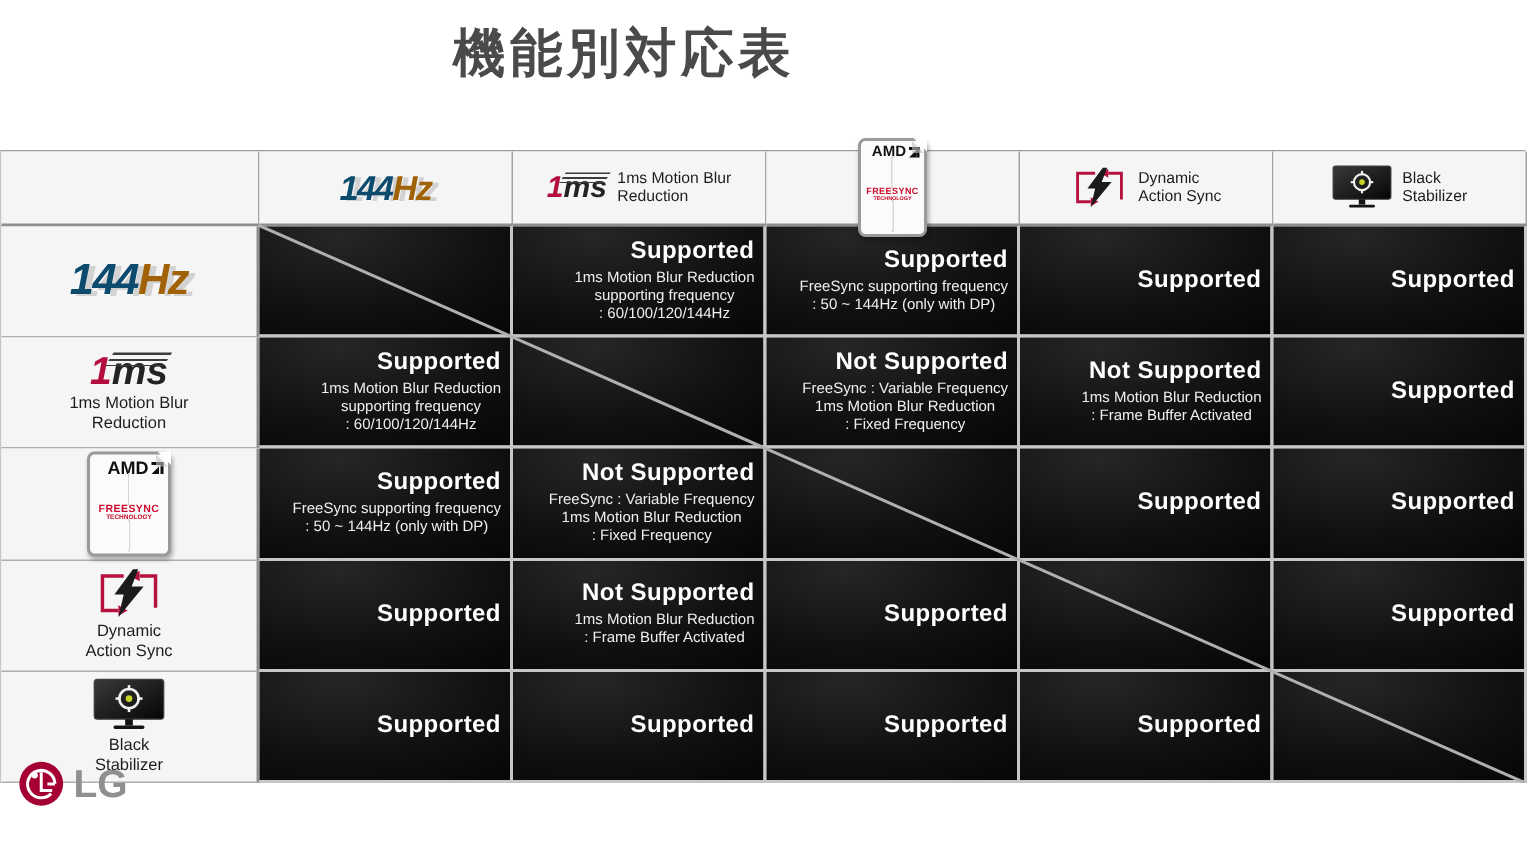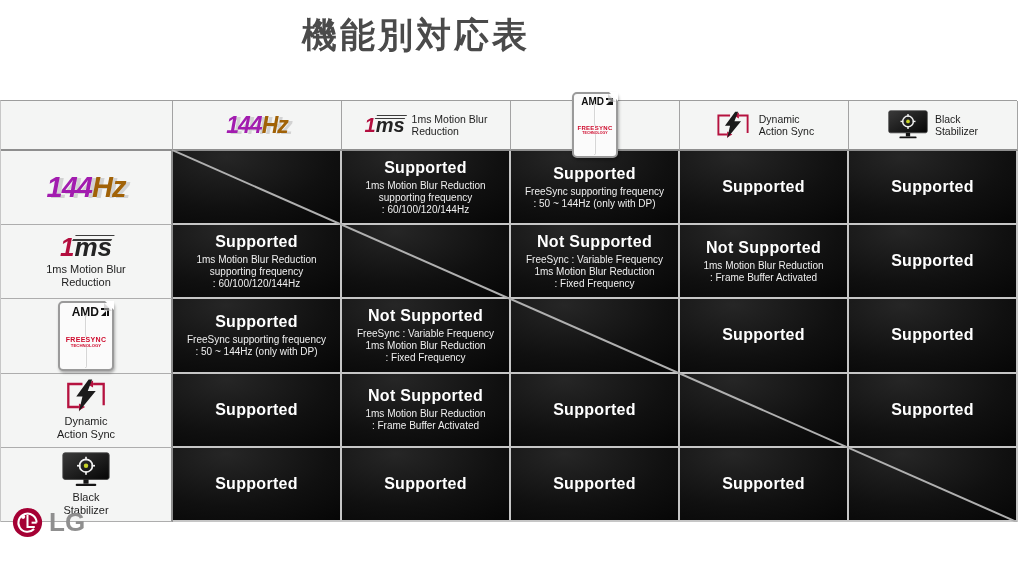--- a/index.html
+++ b/index.html
@@ -13,33 +13,33 @@
   .tbl { position:absolute; left:0; top:100px; width:1017px; height:422px;
     display:grid; grid-template-columns:172px repeat(5,169px); grid-template-rows:50px repeat(5,1fr);
     border-top:1px solid #9d9d9d; border-left:1px solid #c7c7c7; }
 
   .th { background:#f4f5f4; border-right:1px solid #a3a3a3; border-bottom:2px solid #8e8e8e;
     display:flex; align-items:center; justify-content:center; gap:7px; }
   .rh { background:#f4f5f4; border-right:2px solid #8e8e8e; border-bottom:1px solid #adadad;
     display:flex; flex-direction:column; align-items:center; justify-content:center; gap:3px; }
   .cell { background:radial-gradient(130% 150% at 32% 8%, #262626 0%, #101010 48%, #000 100%);
     border-right:2px solid #c6c6c6; border-bottom:2px solid #c6c6c6;
-    display:flex; flex-direction:column; align-items:center; justify-content:center; gap:3px; padding:4px 6px; }
+    display:flex; flex-direction:column; align-items:flex-end; justify-content:center; gap:3px; padding:4px 6px; }
   .status { color:#ffffff; font-size:16px; font-weight:700; letter-spacing:0.3px; text-align:center; }
   .note { color:#efefef; font-size:10px; line-height:1.2; text-align:center; white-space:pre-line; }
 
   .diag-overlay { position:absolute; left:172px; top:50px; width:845px; height:372px; pointer-events:none; }
 
   .th-label { font-size:10.5px; color:#1d1d1d; line-height:1.18; white-space:pre-line; text-align:left; }
   .rh-label { font-size:11px; color:#1d1d1d; line-height:1.2; white-space:pre-line; text-align:center; }
 
   
   .hz { font-style:italic; font-weight:800; letter-spacing:-1px; white-space:nowrap; line-height:1;
     text-shadow:4px 1px 0 #d2d2d2; }
-  .hz .n { color:#a21caf; } .hz .u { color:#a16207; }
+  .hz .n { color:#0c4a6e; } .hz .u { color:#a16207; }
   .hz.big { font-size:29px; } .hz.sm { font-size:23px; }
 
   
   .ms-logo { position:relative; display:inline-block; font-style:italic; font-weight:700;
     white-space:nowrap; line-height:1; }
   .ms-logo .n { color:#b30e3e; } .ms-logo .u { color:#232323; }
   .ms-logo .speed { position:absolute; top:0.02em; left:0.52em; width:1.5em; height:0.34em;
     background:repeating-linear-gradient(to bottom, #3c3c3c 0, #3c3c3c 0.055em, transparent 0.055em, transparent 0.165em);
     transform:skewX(-32deg); }
   .ms-logo.big { font-size:26px; } .ms-logo.sm { font-size:20px; }

